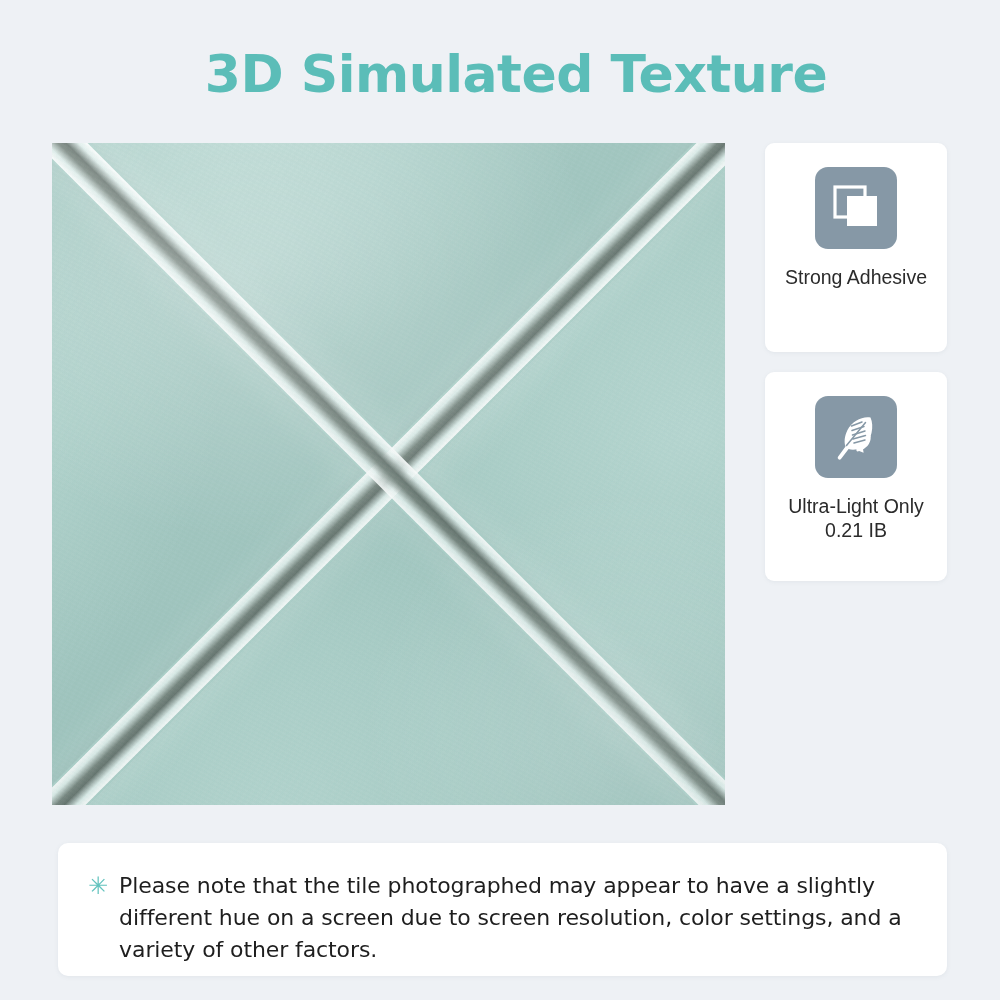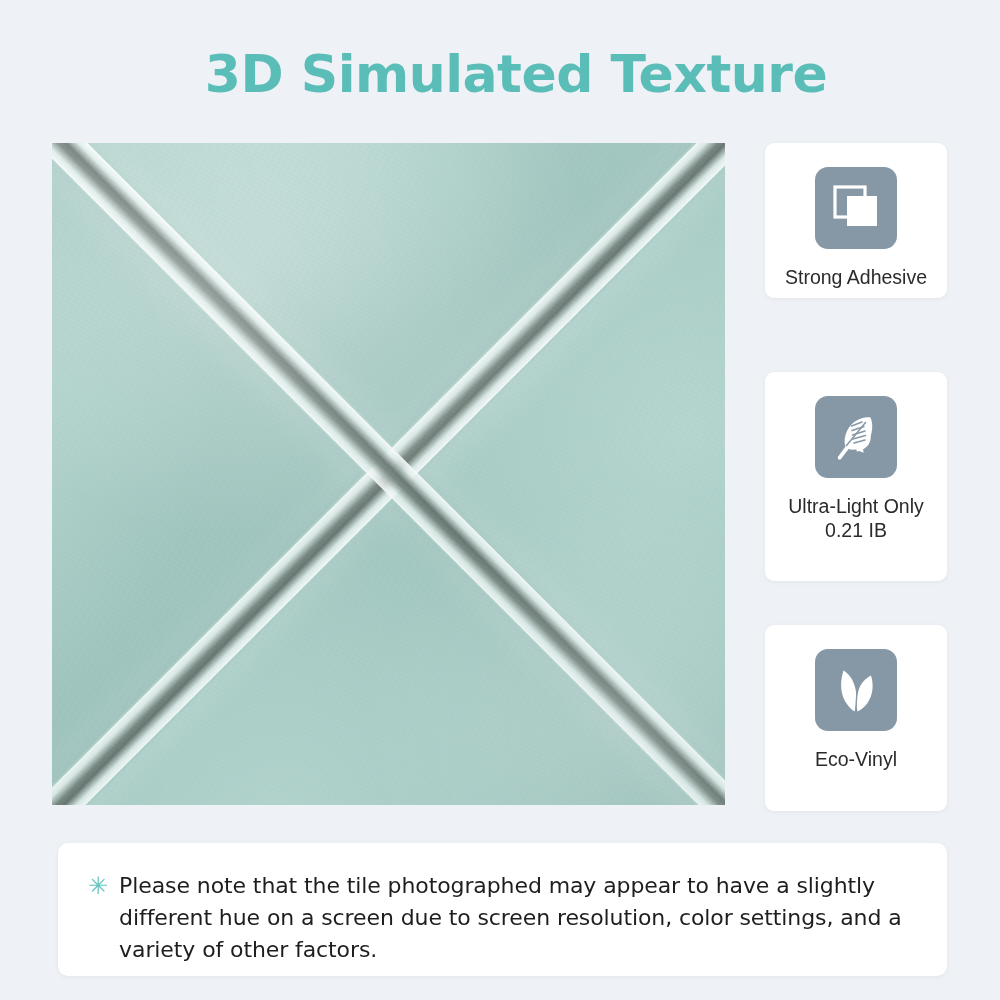--- a/index.html
+++ b/index.html
@@ -92,21 +92,21 @@
     position:absolute;
     left:765px;
     width:182px;
     background:#ffffff;
     border-radius:9px;
     box-shadow:0 1px 4px rgba(120,135,150,0.10);
     display:flex;
     flex-direction:column;
     align-items:center;
   }
-  #card-0 { top:143px; height:155px; padding-top:24px; }
+  #card-0 { top:143px; height:209px; padding-top:24px; }
   #card-1 { top:372px; height:209px; padding-top:24px; }
   #card-2 { top:625px; height:186px; padding-top:24px; }
 
   .feature-icon {
     width:82px; height:82px;
     border-radius:13px;
     background:#8698a6;
     display:flex; align-items:center; justify-content:center;
   }
   .feature-label {
@@ -199,31 +199,19 @@
         <path d="M40 26.5 c0.5 6.5 -4.5 11.5 -11 13.2" fill="none" stroke="#ffffff" stroke-width="3.4" stroke-linecap="round"></path>
         <path d="M33.5 35.5 L28.2 40.2 L34.6 42.8 z" fill="#ffffff"></path>
       </svg>
     </div>
     <div class="feature-label">
       <span>Ultra-Light Only</span>
       <span class="sub">0.21 IB</span>
     </div>
   </div>
 
-  <div class="feature-card" id="card-2">
-    <div class="feature-icon">
-      <svg width="52" height="52" viewBox="0 0 52 52" aria-hidden="true">
-        <path d="M24.5 47.5 C11 38 8.5 22 13.5 6.5 C24.5 13 29.5 30 24.5 47.5 z" fill="#ffffff"></path>
-        <path d="M27.5 47.5 C24 32 29 17.5 41 11.5 C45.5 26 40.5 41 27.5 47.5 z" fill="#ffffff"></path>
-        <path d="M26 47 C26 38 26.5 30 28.5 23" fill="none" stroke="#8698a6" stroke-width="1.4" stroke-linecap="round"></path>
-      </svg>
-    </div>
-    <div class="feature-label">
-      <span>Eco-Vinyl</span>
-    </div>
-  </div>
 
   <div id="disclaimer">
     <span class="star">✳</span>
     <span class="note-text">Please note that the tile photographed may appear to have a slightly different hue on a screen due to screen resolution, color settings, and a variety of other factors.</span>
   </div>
 
 </div>
 
 </body></html>

